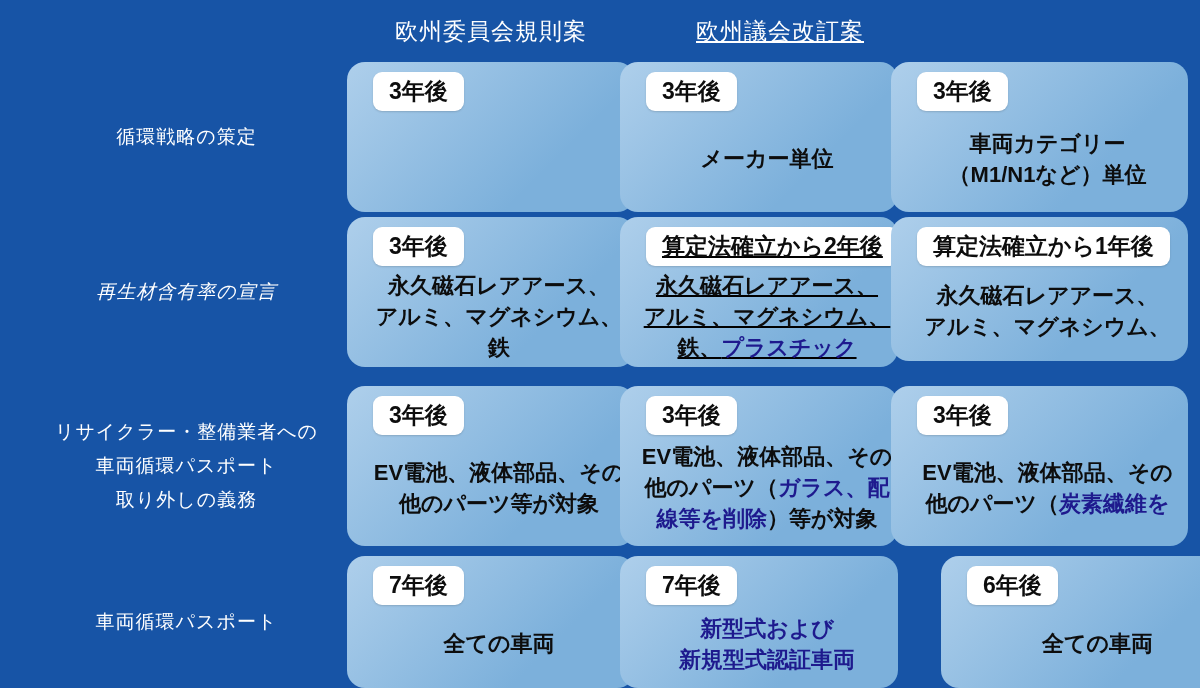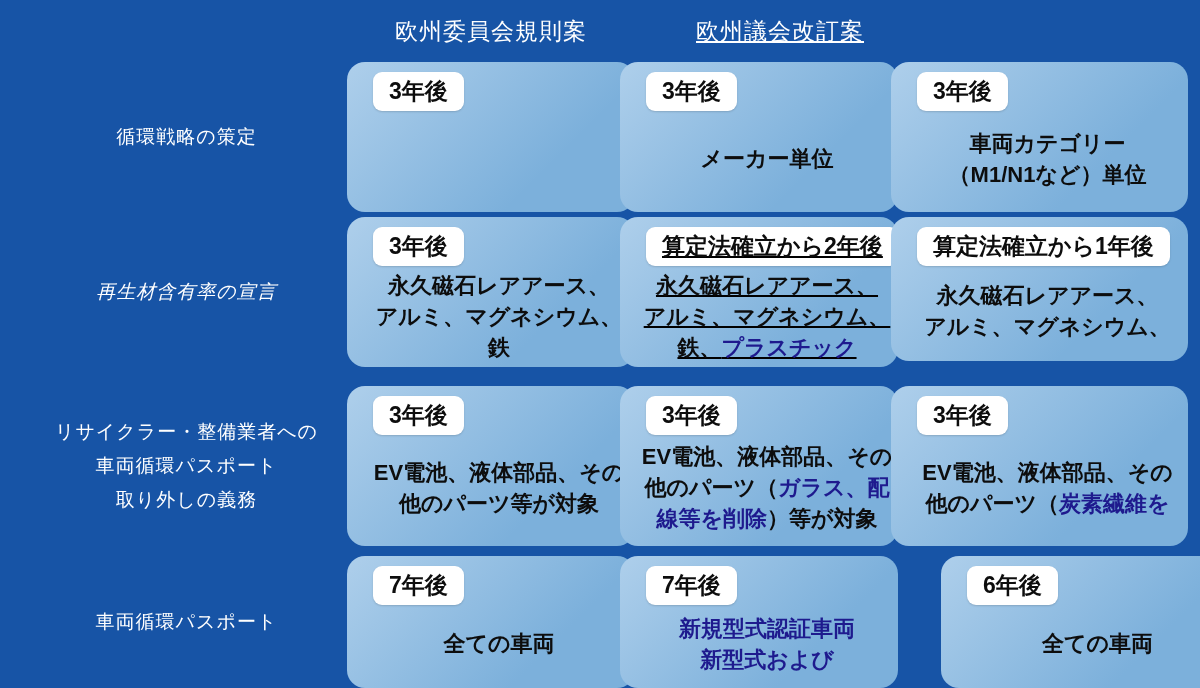--- a/index.html
+++ b/index.html
@@ -162,22 +162,22 @@
     </div>
     <div class="bubble" style="left: 347px; width: 288px; top: 556px; height: 132px;">
       <div class="badge">7年後</div>
       <div class="cell-text">
         <div class="cell-line"><span>全ての車両</span></div>
       </div>
     </div>
     <div class="bubble" style="left: 620px; width: 278px; top: 556px; height: 132px;">
       <div class="badge">7年後</div>
       <div class="cell-text">
+        <div class="cell-line"><span class="navy">新型式および</span></div>
         <div class="cell-line"><span class="navy">新規型式認証車両</span></div>
-        <div class="cell-line"><span class="navy">新型式および</span></div>
       </div>
     </div>
     <div class="bubble" style="left: 941px; width: 297px; top: 556px; height: 132px;">
       <div class="badge">6年後</div>
       <div class="cell-text">
         <div class="cell-line"><span>全ての車両</span></div>
       </div>
     </div>
   </div>
 

